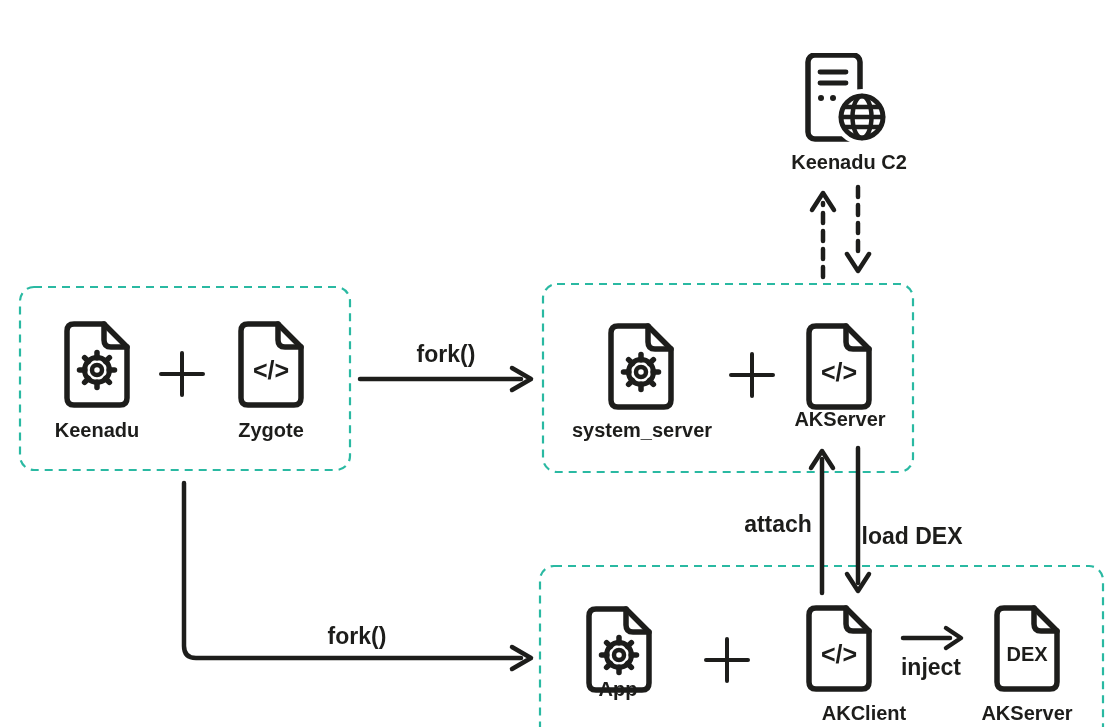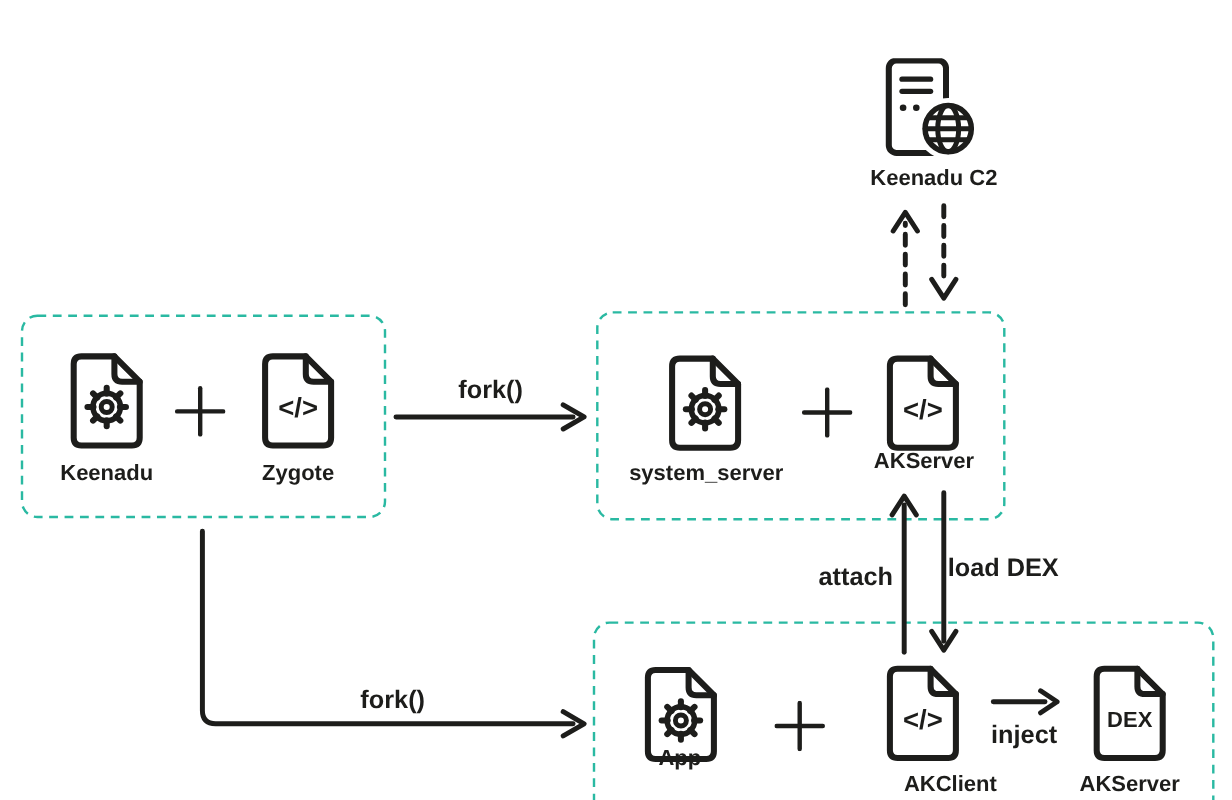--- a/index.html
+++ b/index.html
@@ -166,16 +166,16 @@
   <div class="lbl" style="left:271px;top:371px">Zygote</div>
   <div class="lbl" style="left:642px;top:371px">system_server</div>
   <div class="lbl" style="left:840px;top:360px">AKServer</div>
   <div class="lbl" style="left:618px;top:630px">App</div>
   <div class="lbl" style="left:864px;top:654px">AKClient</div>
   <div class="lbl" style="left:1027px;top:654px">AKServer</div>
 
   <div class="albl" style="left:446px;top:294px">fork()</div>
   <div class="albl" style="left:357px;top:576px">fork()</div>
   <div class="albl" style="left:778px;top:464px">attach</div>
-  <div class="albl" style="left:912px;top:456px">load DEX</div>
+  <div class="albl" style="left:912px;top:476px">load DEX</div>
   <div class="albl" style="left:931px;top:607px">inject</div>
 
 </div>
 
 </body></html>

